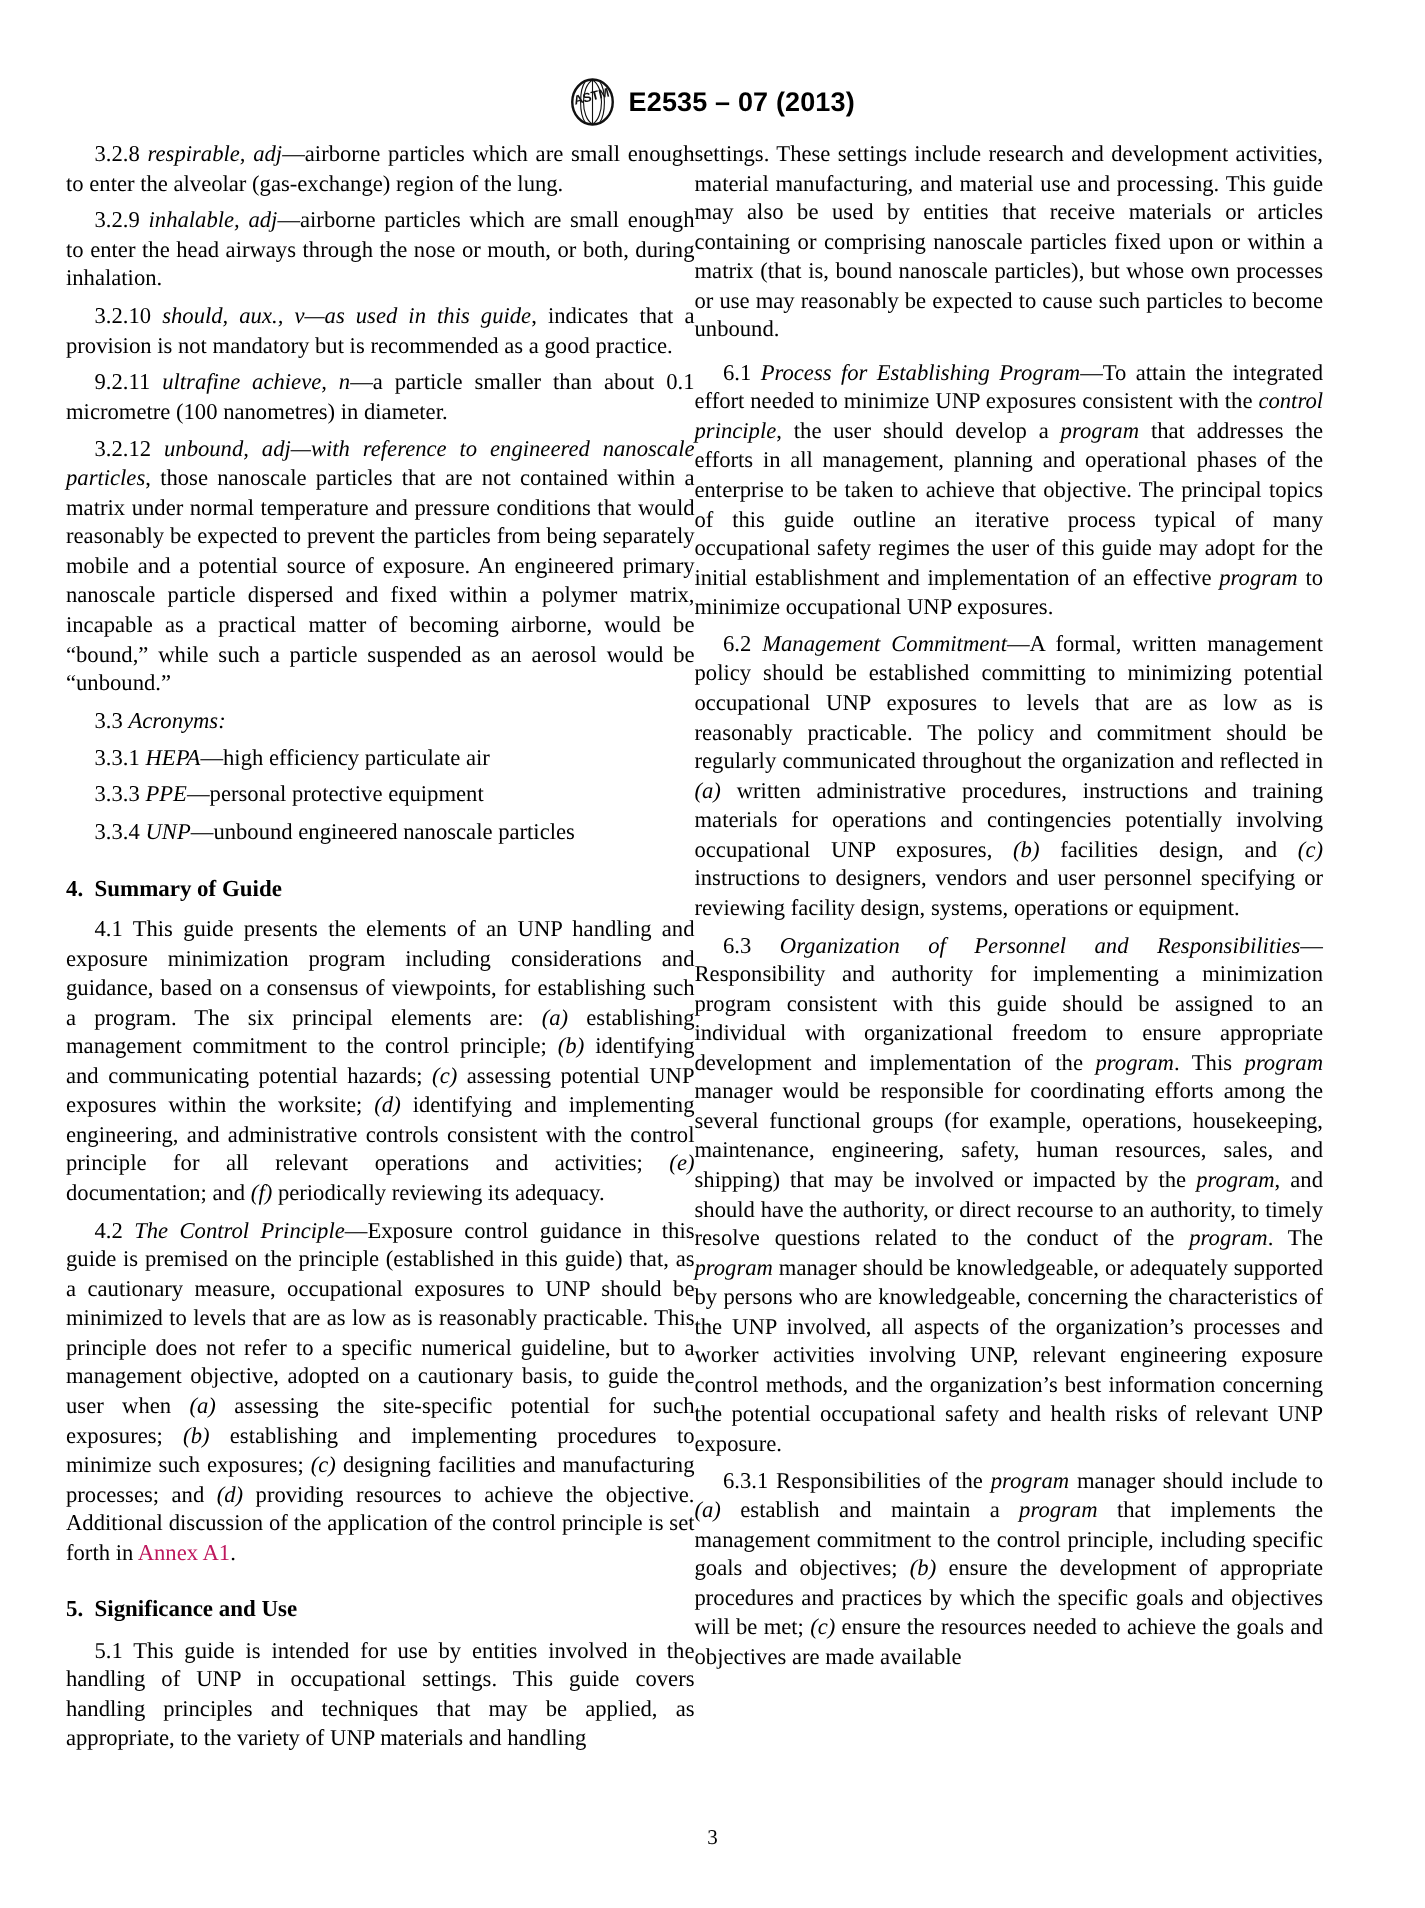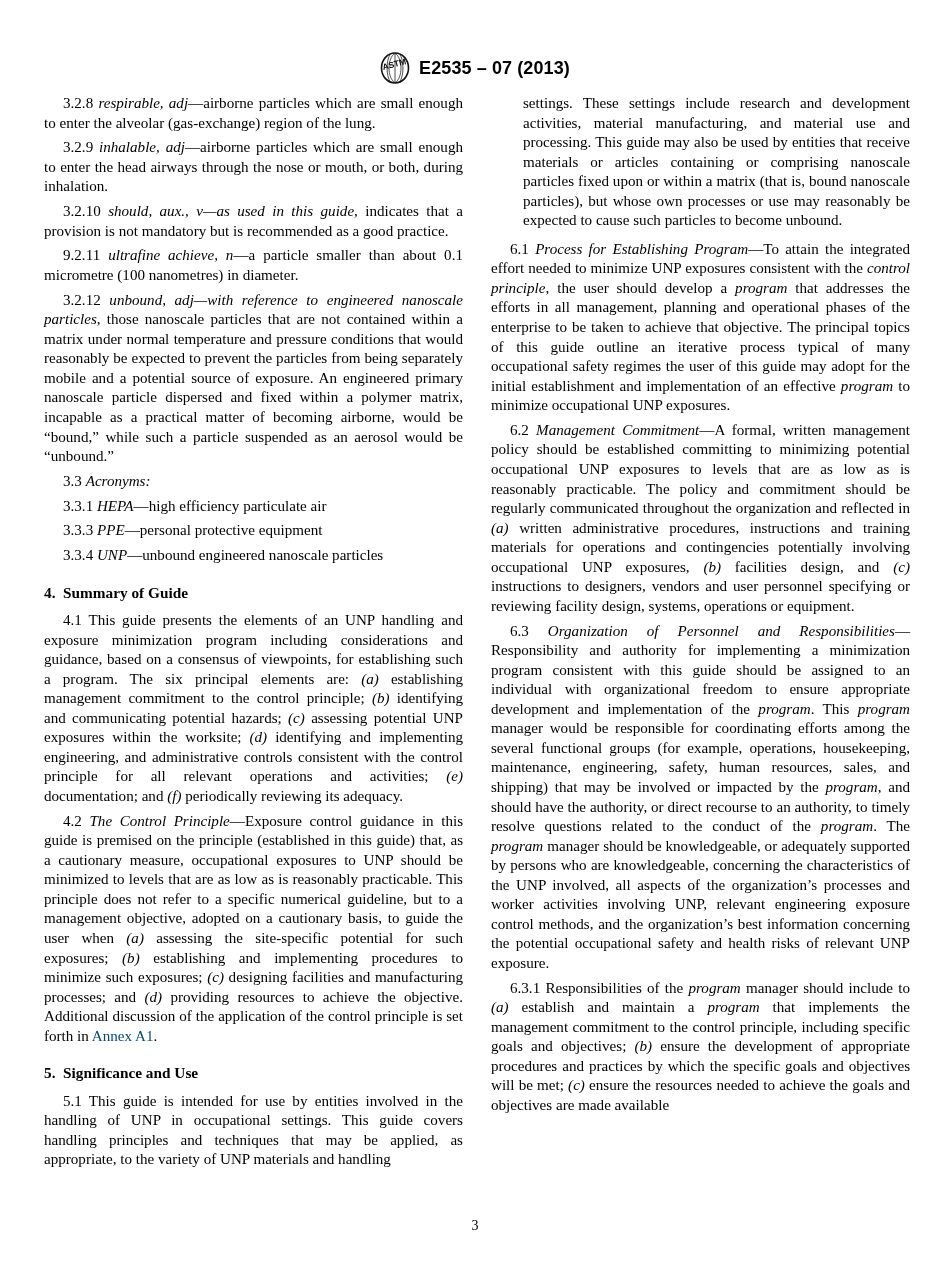--- a/index.html
+++ b/index.html
@@ -45,39 +45,37 @@
     white-space: nowrap;
   }
 
   
   .columns {
     position: absolute;
     top: 94px;
     left: 44px;
     width: 866px;
     display: flex;
-    gap: 28px;
   }
   .col {
     width: 419px;
     flex: 0 0 419px;
   }
 
   p.para {
     margin: 0;
     font-size: 15.1px;
     line-height: 19.55px;
     text-align: justify;
     text-justify: inter-word;
     text-indent: 19px;
     hyphens: manual;
   }
   p.para.cont {
     text-indent: 0;
-    margin-left: 32px;
   }
   p.para + p.para {
     margin-top: 5.2px;
   }
   p.para.tight {
     margin-top: 1.0px;
   }
   p.para.acronym {
     margin-top: 3.4px;
   }
@@ -103,21 +101,21 @@
   }
   h2.section-head.wrap {
     padding-left: 24px;
     text-indent: -24px;
   }
   h2.section-head.wrap .num {
     width: 24px;
   }
 
   i, .ital { font-style: italic; }
-  .lnk { color: #0c4a6e; }
+  .lnk { color: #be185d; }
 
   
   .folio {
     position: absolute;
     left: 0;
     right: 0;
     top: 1218px;
     text-align: center;
     font-size: 14px;
     font-family: "Liberation Serif", "DejaVu Serif", serif;

